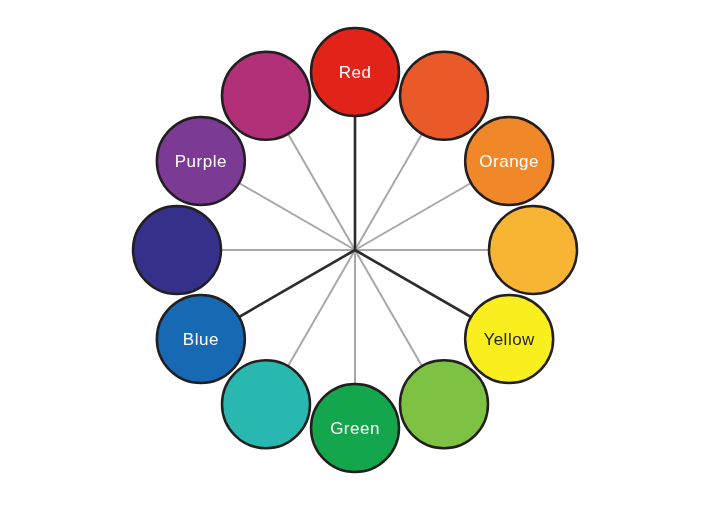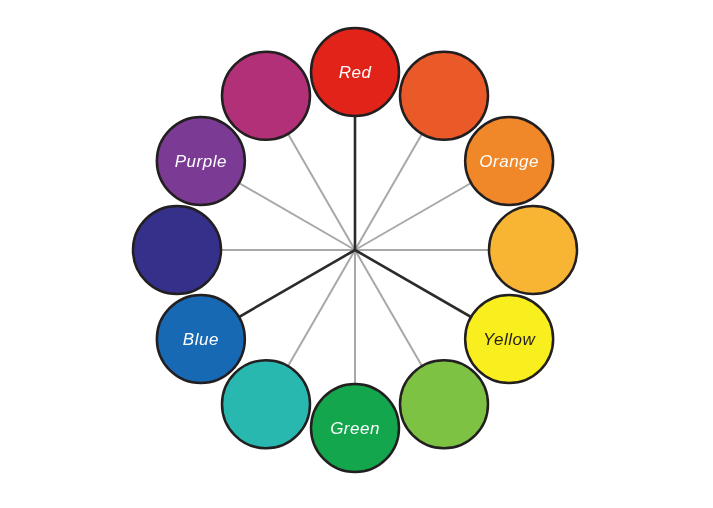--- a/index.html
+++ b/index.html
@@ -7,21 +7,20 @@
     padding: 0;
     background: #ffffff;
     font-family: "Liberation Sans", sans-serif;
   }
   .stage {
     position: relative;
     width: 616px;
     height: 508px;
     background: #ffffff;
     overflow: hidden;
-    font-style: italic;
   }
   svg text {
     font-family: "Liberation Sans", sans-serif;
     font-size: 17px;
     letter-spacing: 0.5px;
   }
 </style>
 </head>
 <body>
 

